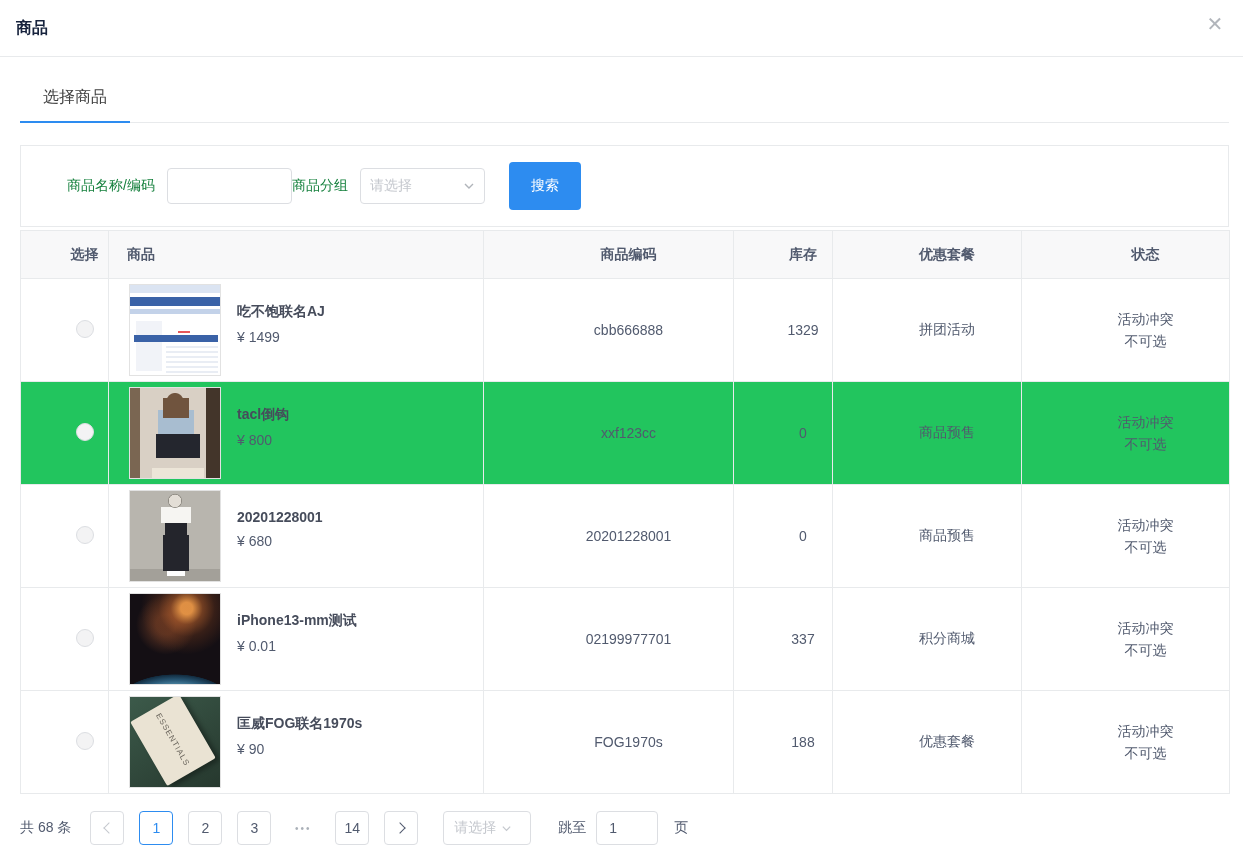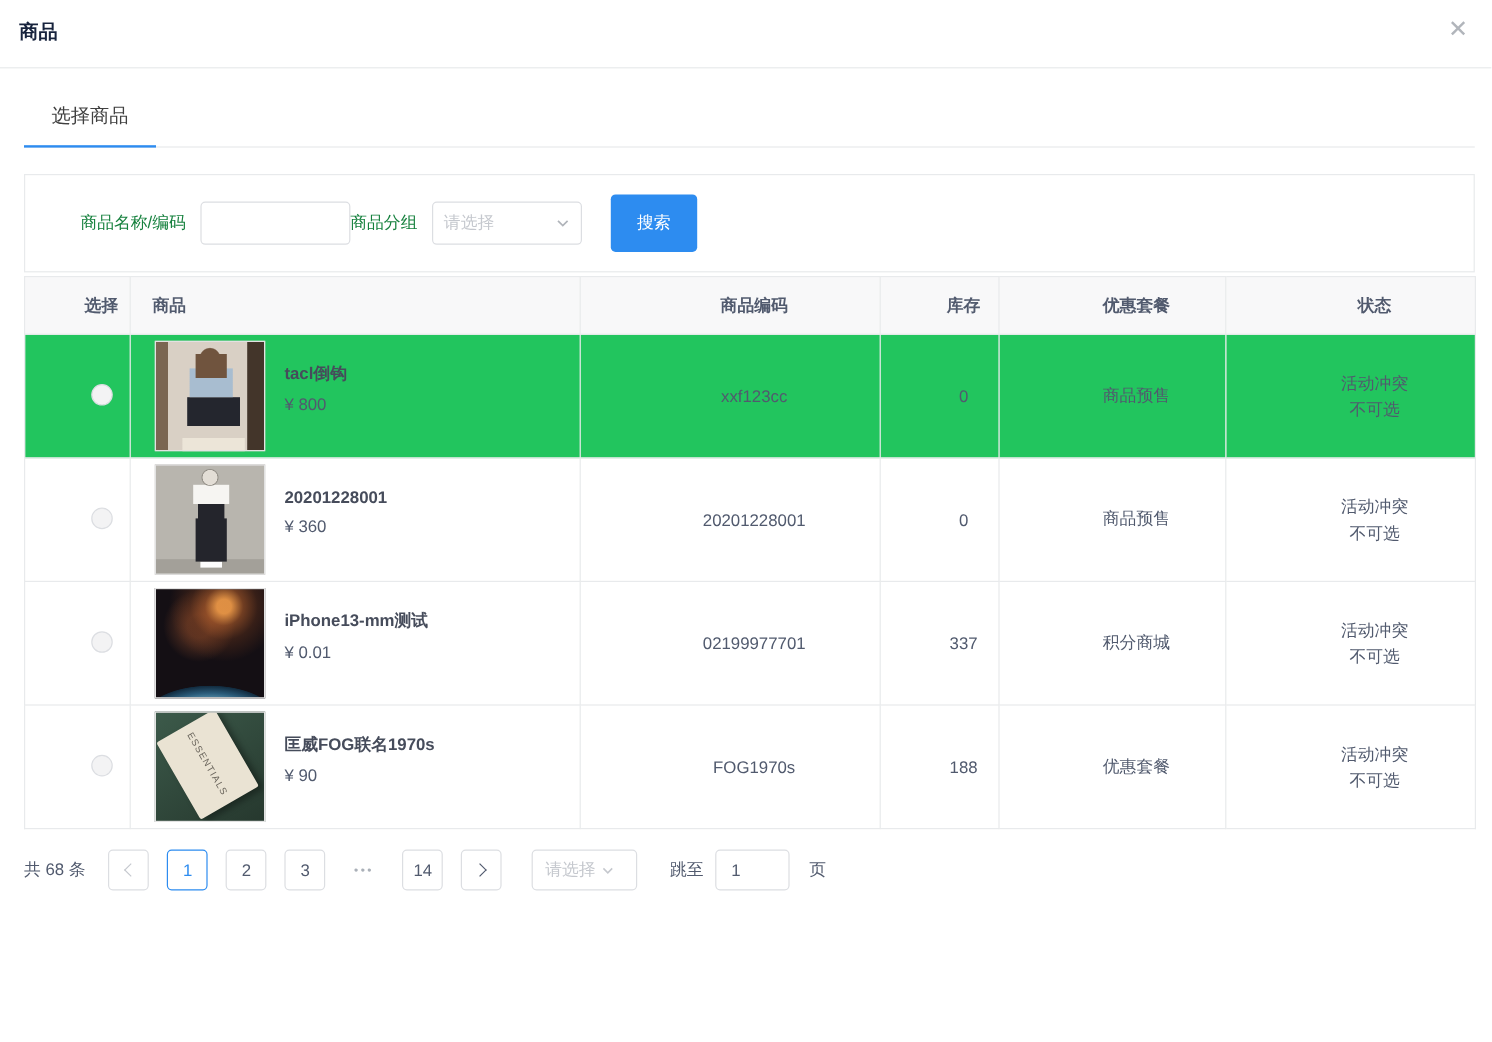--- a/index.html
+++ b/index.html
@@ -157,20 +157,37 @@
         <tr>
           <th>选择</th>
           <th class="left">商品</th>
           <th>商品编码</th>
           <th>库存</th>
           <th>优惠套餐</th>
           <th>状态</th>
         </tr>
       </thead>
       <tbody>
+        <tr>
+          <td><span class="radio"></span></td>
+          <td class="prod-cell">
+              <div class="prod-wrap">
+            <div class="prod-img img-1"></div>
+            <div class="prod-info">
+              <div class="prod-name">吃不饱联名AJ</div>
+              <div class="prod-price">¥ 1499</div>
+            </div>
+              </div>
+            </td>
+          <td>cbb666888</td>
+          <td>1329</td>
+          <td>拼团活动</td>
+          <td class="status-cell">活动冲突
+不可选</td>
+        </tr>
         <tr class="highlight">
           <td><span class="radio"></span></td>
           <td class="prod-cell">
               <div class="prod-wrap">
             <div class="prod-img img-2"></div>
             <div class="prod-info">
               <div class="prod-name">tacl倒钩</div>
               <div class="prod-price">¥ 800</div>
             </div>
               </div>
@@ -181,21 +198,21 @@
           <td class="status-cell">活动冲突
 不可选</td>
         </tr>
         <tr>
           <td><span class="radio"></span></td>
           <td class="prod-cell">
               <div class="prod-wrap">
             <div class="prod-img img-3"></div>
             <div class="prod-info">
               <div class="prod-name">20201228001</div>
-              <div class="prod-price">¥ 360</div>
+              <div class="prod-price">¥ 680</div>
             </div>
               </div>
             </td>
           <td>20201228001</td>
           <td>0</td>
           <td>商品预售</td>
           <td class="status-cell">活动冲突
 不可选</td>
         </tr>
         <tr>

